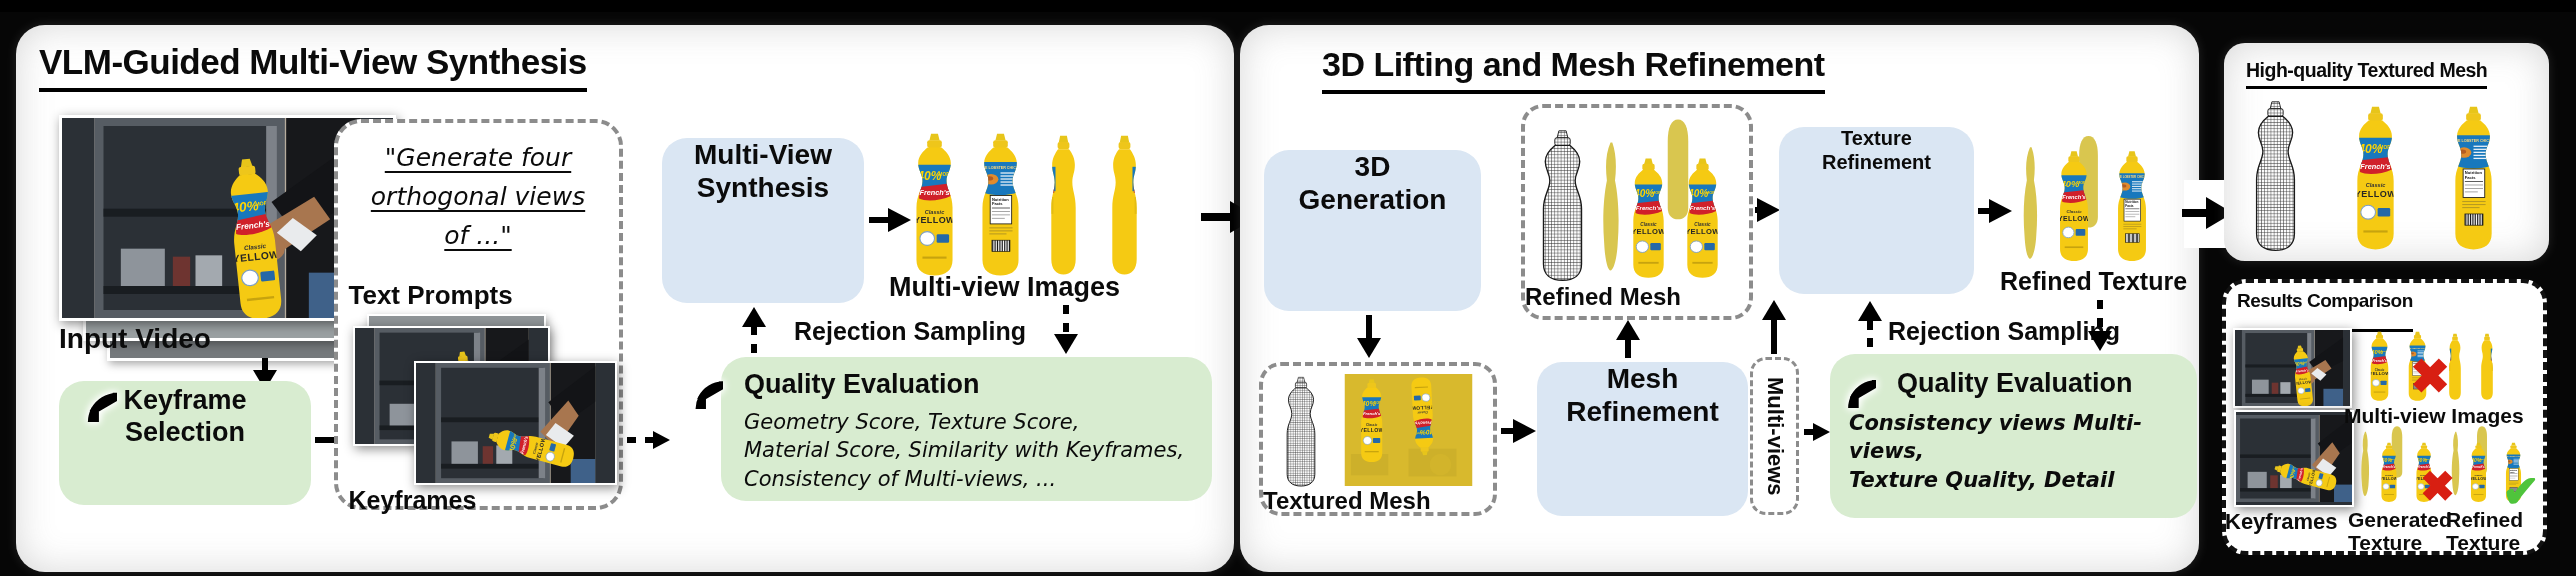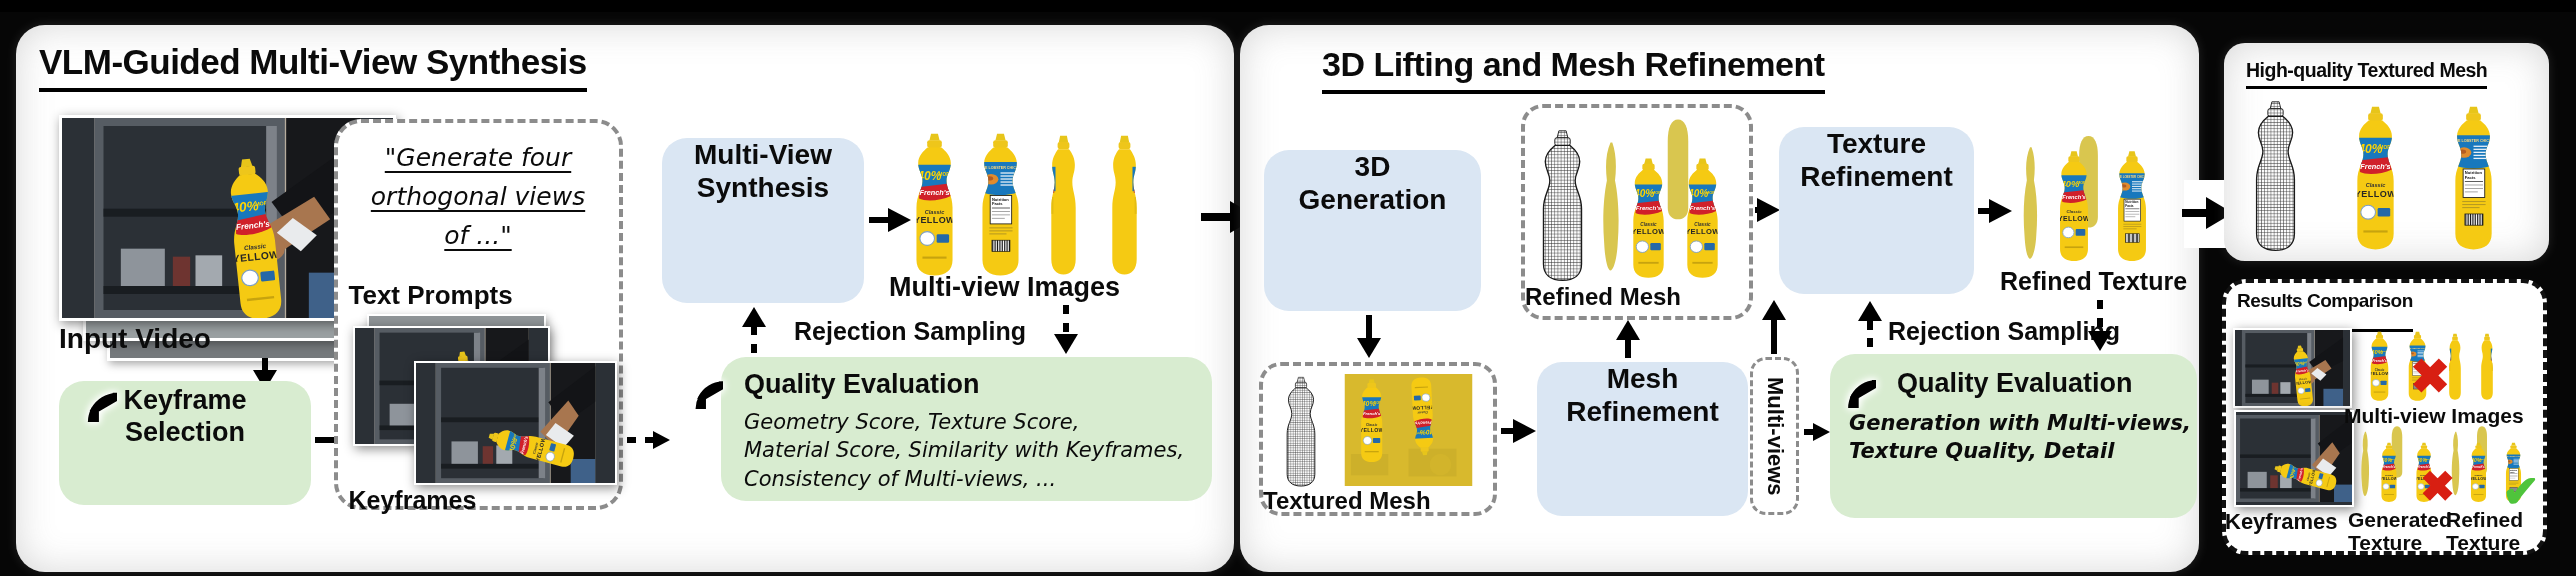--- a/index.html
+++ b/index.html
@@ -341,21 +341,21 @@
       </div>
     <div class="imgabs" style="left:152px; top:49px; width:51px; height:123px; z-index:2;">
         <svg viewBox="0 0 120 340">
           <use href="#bF"></use>
         </svg>
       </div>
     <div class="lbl" style="left:0; top:176px; width:223px; font-size:24px;">Refined Mesh</div>
   </div>
   <div class="arrR" style="left:1755px; top:195px; width:3.2px;"></div>
 
-  <div class="bx blue" style="left:1779px; top:115px; width:195px; height:167px; font-size:28px; padding:0 42px;">
+  <div class="bx blue" style="left:1779px; top:115px; width:195px; height:167px; font-size:20px; padding:0 42px;">
     <span>Texture Refinement</span>
   </div>
   <div class="arrR" style="left:1978px; top:196px; width:11.6px;"></div>
 
   <div class="imgabs" style="left:2016px; top:132px; width:28px; height:118px;">
       <svg viewBox="0 0 60 300">
         <use href="#oF"></use>
       </svg>
     </div>
   <div class="imgabs" style="left:2071px; top:120px; width:35px; height:98px;">
@@ -380,21 +380,21 @@
   </div>
   <div class="arrU" style="left:1771px; top:307px; height:35px;"></div>
   <div class="arrR dash sm" style="left:1804px; top:417px; width:9.5px;"></div>
   <div class="arrU dashV" style="left:1867px; top:308px; height:30.5px;"></div>
   <div class="lbl" style="left:1888px; top:306px; width:211px; font-size:25px; white-space:nowrap; text-align:left;">Rejection Sampling</div>
   <div class="arrD dashV" style="left:2097px; top:288px; height:32px;"></div>
 
   <div class="bx green" style="left:1830px; top:342px; width:367px; height:164px; display:block; text-align:left;">
     <div style="font-size:27px; font-weight:bold; padding:13.7px 0 0 67px;">Quality Evaluation</div>
     <div class="hand" style="font-size:21px; line-height:1.35; padding:9.5px 0 0 19px;">
-      <div>Generation with Multi-views,</div>
+      <div>Consistency views Multi-views,</div>
       <div>Texture Quality, Detail</div>
     </div>
   </div>
   <div class="oai" style="left:1810px; top:330px; width:66px; height:66px; z-index:3;">
     <svg viewBox="-62 -62 124 124" style="width:100%;height:100%">
         <use href="#oai"></use>
       </svg>
   </div>
 
   <div style="position:absolute; left:2184px; top:168px; width:53px; height:68px; background:#fff;"></div>

